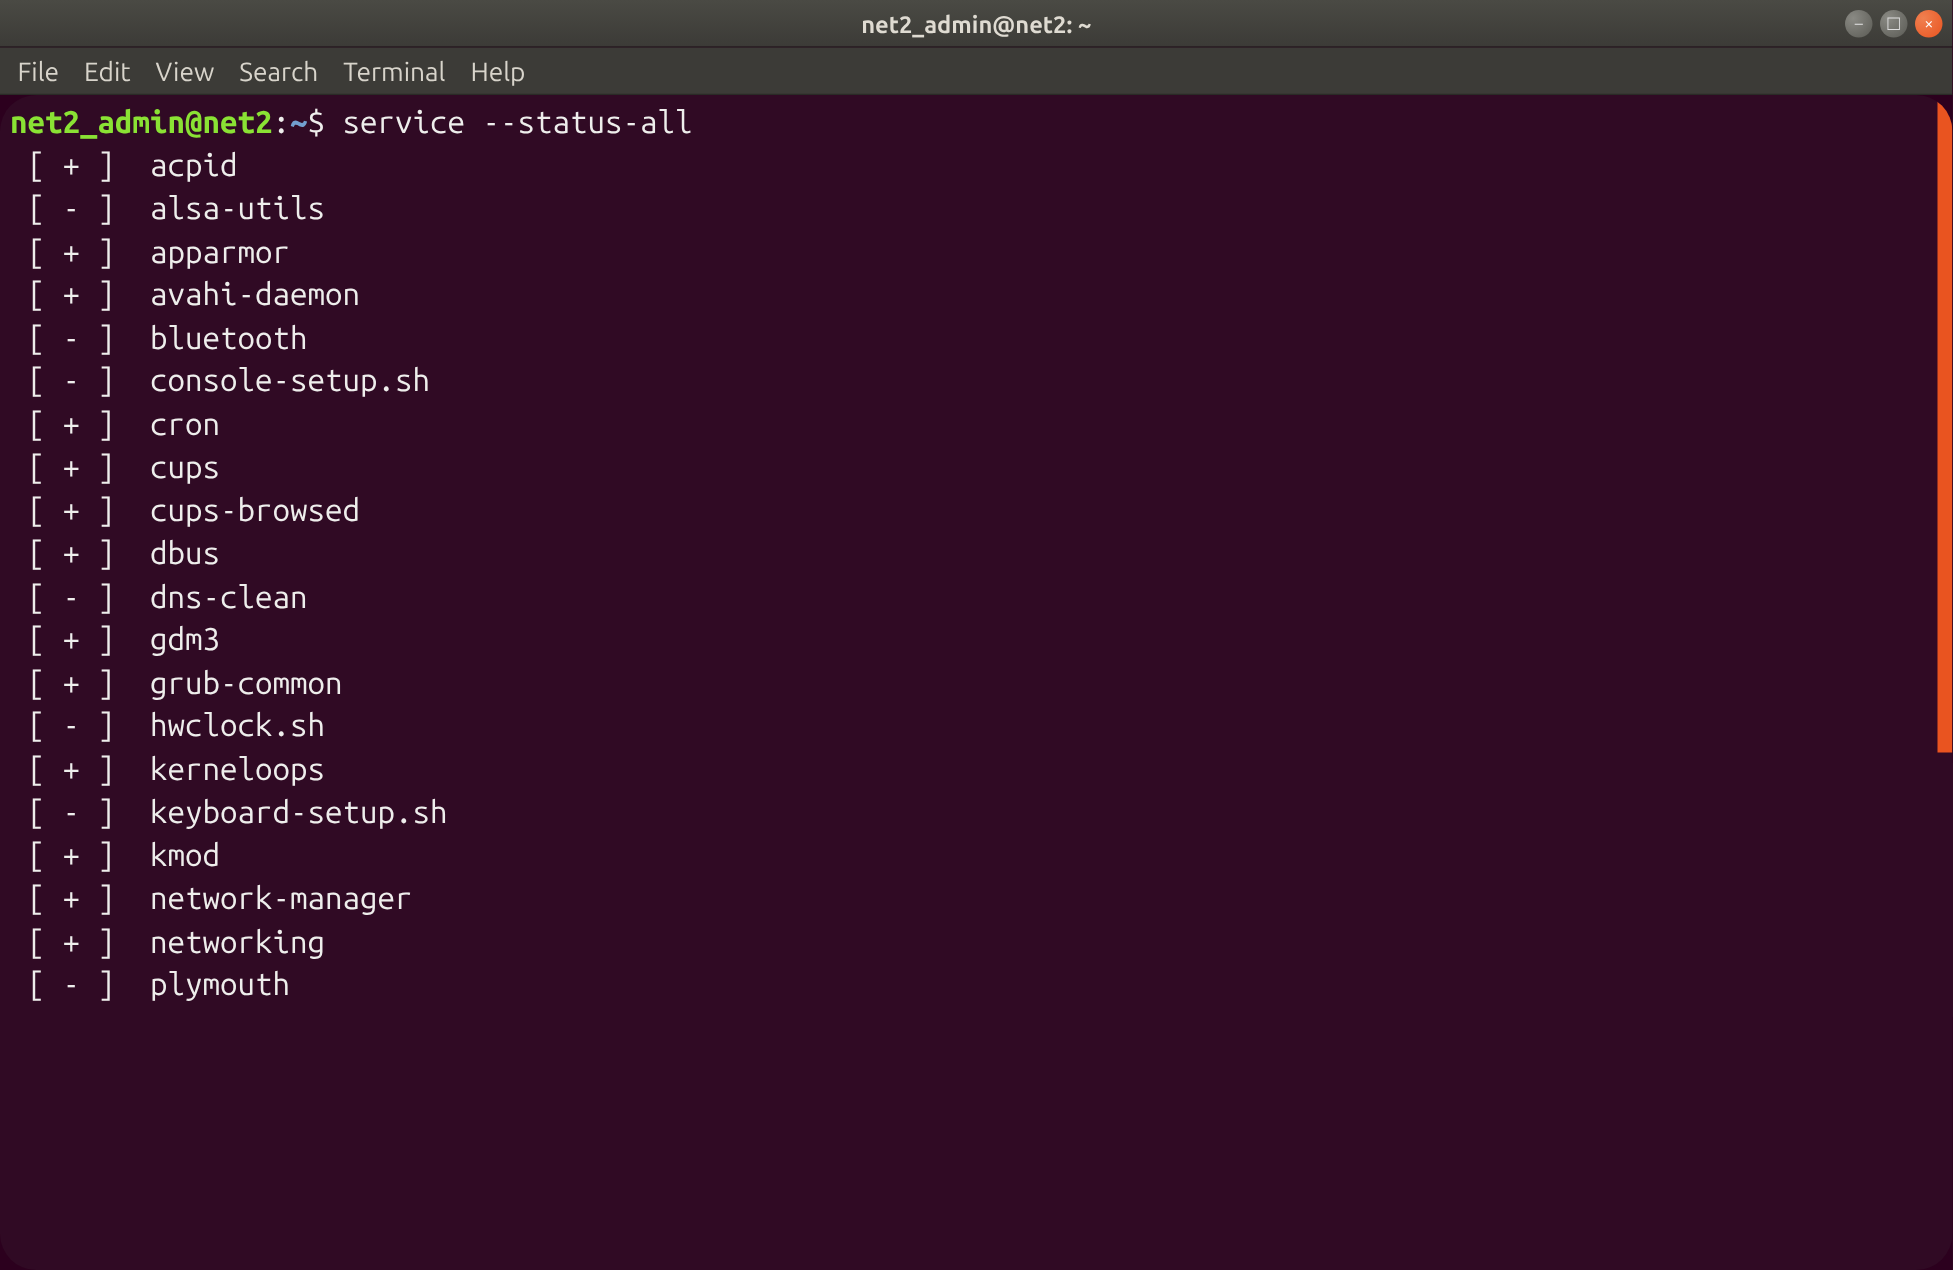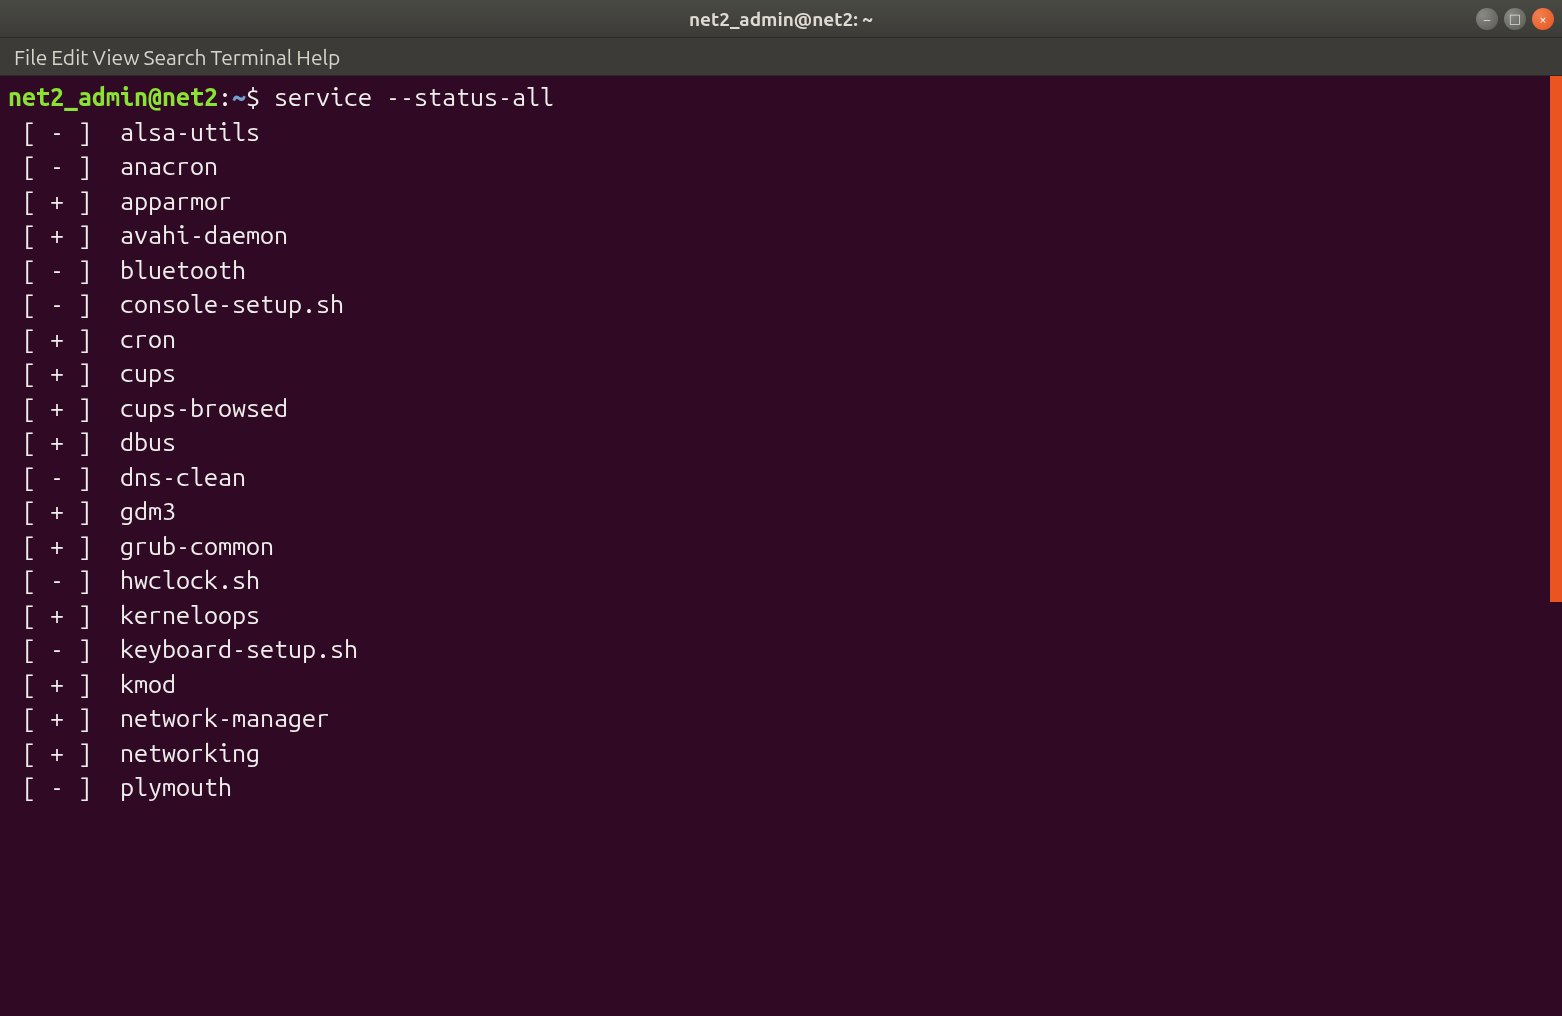--- a/index.html
+++ b/index.html
@@ -63,38 +63,39 @@
     .btn-close {
       background: radial-gradient(circle at 30% 30%, #f08050, #e95420);
       color: #fff;
     }
     .menubar {
       background: #3c3b37;
       height: 38px;
       display: flex;
       align-items: center;
       padding: 0 14px;
-      gap: 4px;
+      gap: 20px;
       border-bottom: 1px solid #2a2a26;
     }
     .menu-item {
       color: #d8d4cb;
       font-size: 21px;
       cursor: pointer;
     }
     .terminal-body {
       flex: 1;
       background: #300a24;
       padding: 4px 8px;
       font-family: 'Ubuntu Mono', 'DejaVu Sans Mono', monospace;
       font-size: 25px;
       line-height: 1.38;
       color: #eeeeec;
       position: relative;
       overflow: hidden;
+      border-radius: 29px;
     }
     .scrollbar {
       position: absolute;
       right: 0;
       top: 0;
       width: 12px;
       height: 56%;
       background: #e95420;
     }
     .prompt-line {
@@ -147,22 +148,22 @@
     <span class="menu-item">View</span>
     <span class="menu-item">Search</span>
     <span class="menu-item">Terminal</span>
     <span class="menu-item">Help</span>
   </div>
 
   <div class="terminal-body">
     <div class="scrollbar"></div>
     <div class="prompt-line"><span class="prompt-user">net2_admin@net2</span><span class="prompt-colon">:</span><span class="prompt-path">~</span><span class="prompt-dollar">$ </span><span class="command">service --status-all</span></div>
     <div id="services-output">
+        <div class="service-line"> [ + ]  acpid</div>
         <div class="service-line"> [ - ]  alsa-utils</div>
-        <div class="service-line"> [ - ]  anacron</div>
         <div class="service-line"> [ + ]  apparmor</div>
         <div class="service-line"> [ + ]  avahi-daemon</div>
         <div class="service-line"> [ - ]  bluetooth</div>
         <div class="service-line"> [ - ]  console-setup.sh</div>
         <div class="service-line"> [ + ]  cron</div>
         <div class="service-line"> [ + ]  cups</div>
         <div class="service-line"> [ + ]  cups-browsed</div>
         <div class="service-line"> [ + ]  dbus</div>
         <div class="service-line"> [ - ]  dns-clean</div>
         <div class="service-line"> [ + ]  gdm3</div>

